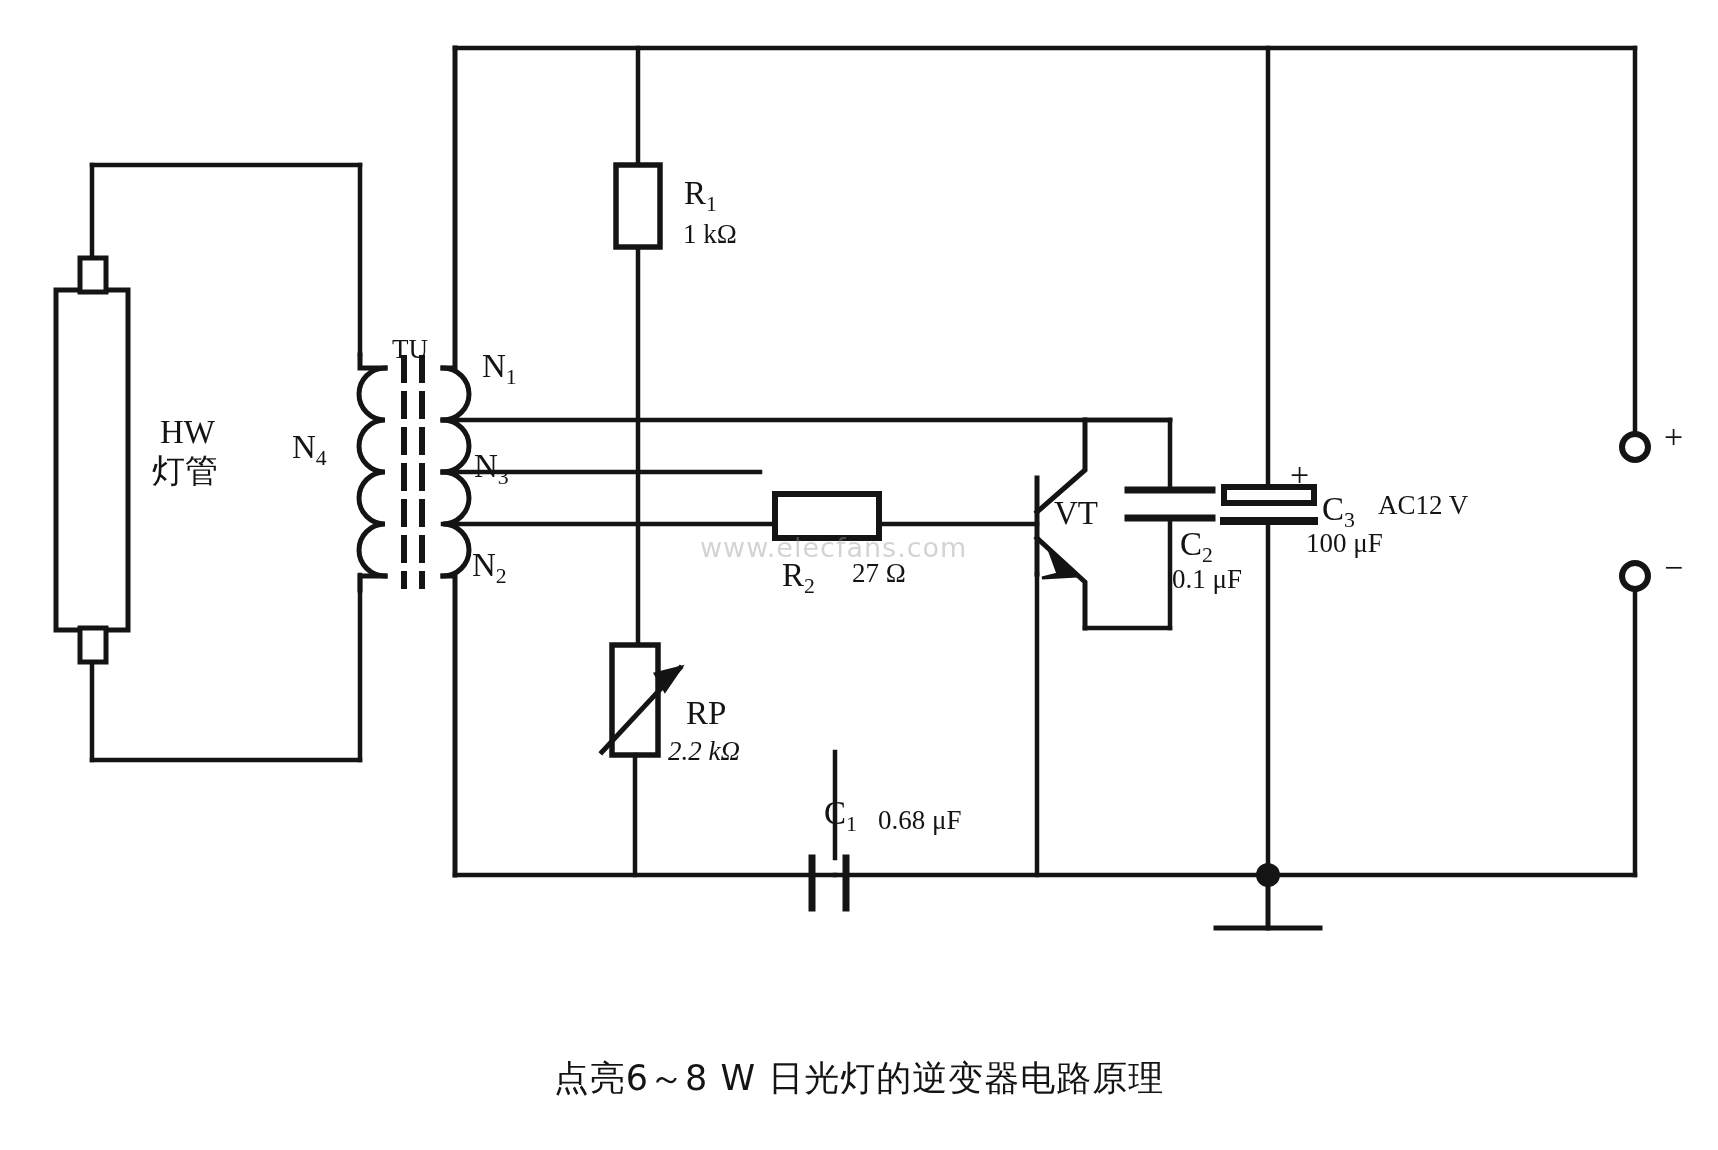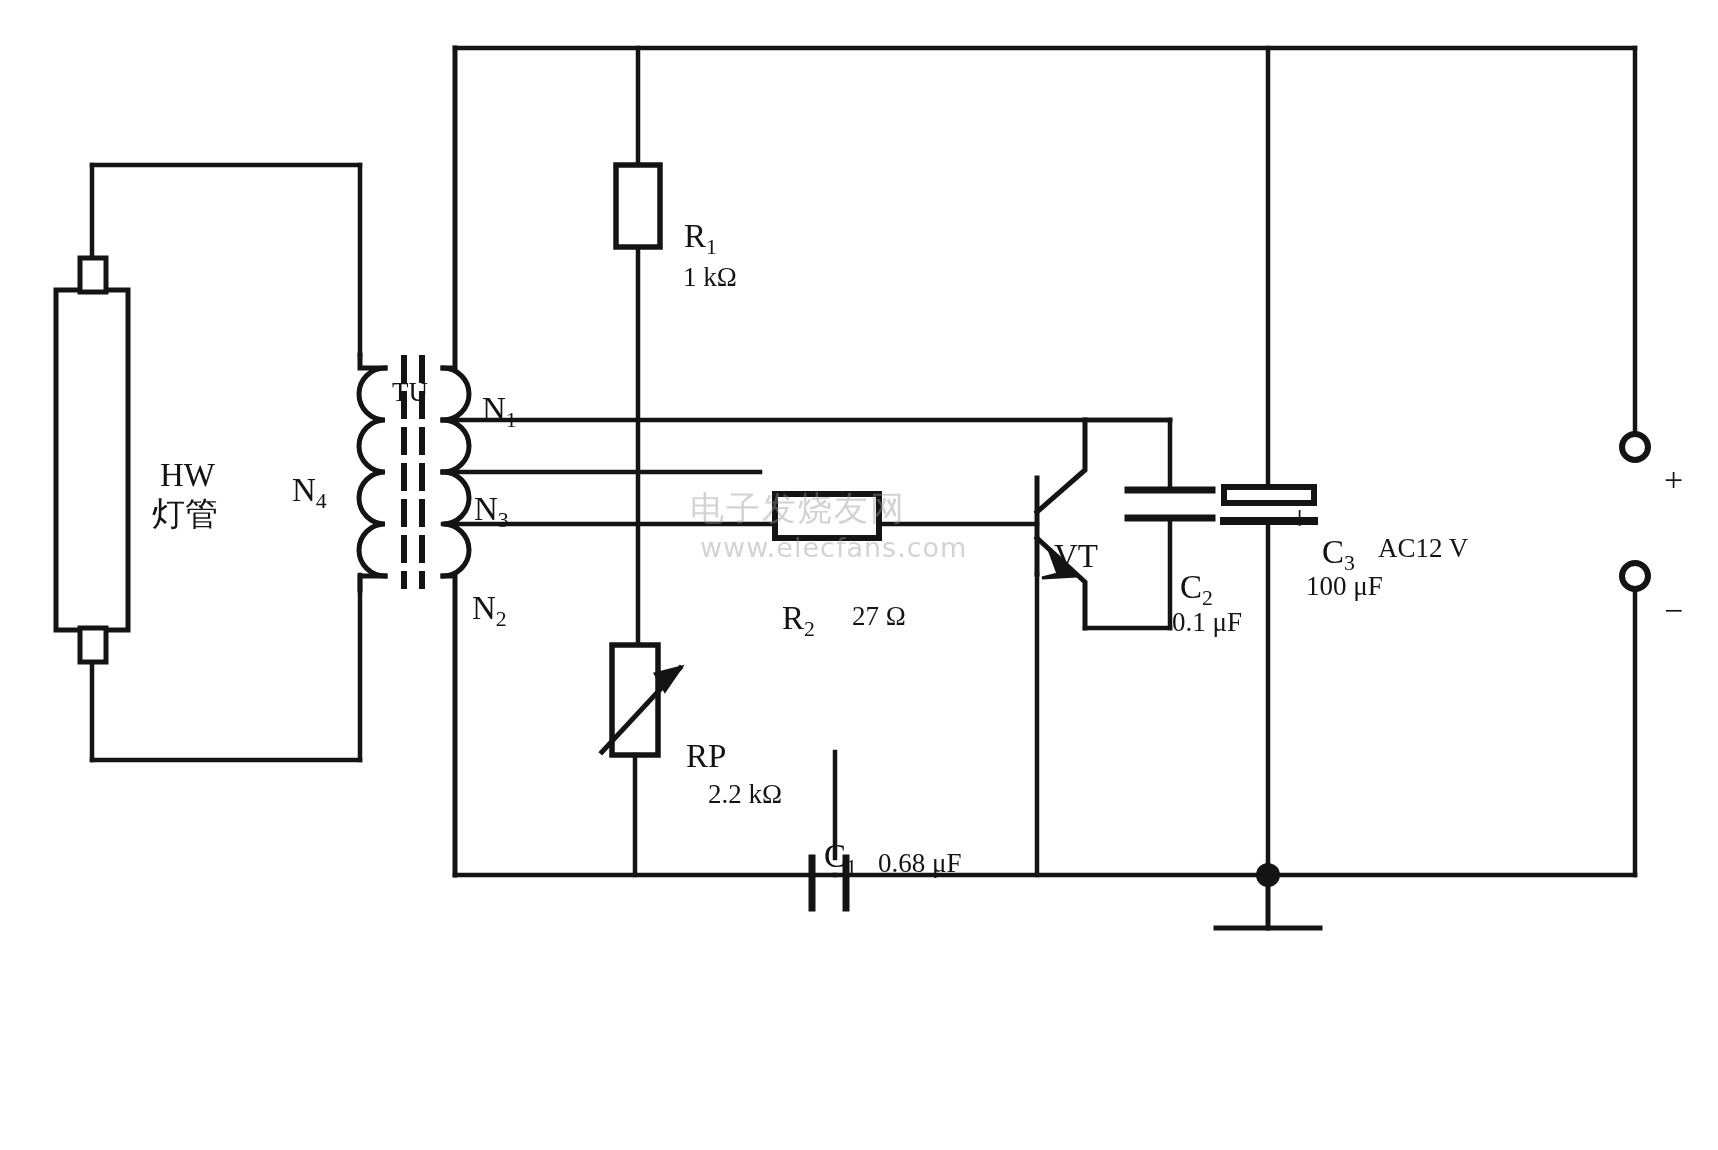--- a/index.html
+++ b/index.html
@@ -24,21 +24,20 @@
     top: 0;
     width: 1718px;
     height: 1150px;
   }
   .lbl {
     position: absolute;
     font-family: "Liberation Serif", "DejaVu Serif", serif;
     color: #141414;
     white-space: nowrap;
     line-height: 1.18;
-    margin-top: 43px;
   }
   .lbl-cn {
     font-family: Liberation Sans, sans-serif;
   }
   .sz-big   { font-size: 33px; }
   .sz-mid   { font-size: 27px; }
   .sub {
     font-size: 0.66em;
     vertical-align: -0.32em;
     letter-spacing: 0;
@@ -247,36 +246,36 @@
 
   <div class="lbl sz-big" style="left:472px; top:546px;">N<span class="sub">2</span></div>
 
   <div class="lbl sz-big" style="left:684px; top:174px;">R<span class="sub">1</span></div>
   <div class="lbl sz-mid" style="left:683px; top:219px;">1 kΩ</div>
 
   <div class="lbl sz-big" style="left:782px; top:556px;">R<span class="sub">2</span></div>
   <div class="lbl sz-mid" style="left:852px; top:558px;">27 Ω</div>
 
   <div class="lbl sz-big" style="left:686px; top:694px;">RP</div>
-  <div class="lbl sz-mid" style="left:708px; top:736px;">2.2 kΩ</div>
+  <div class="lbl sz-mid" style="left:668px; top:736px;font-style:italic;">2.2 kΩ</div>
 
   <div class="lbl sz-big" style="left:824px; top:794px;">C<span class="sub">1</span></div>
   <div class="lbl sz-mid" style="left:878px; top:805px;">0.68 μF</div>
 
   <div class="lbl sz-big" style="left:1054px; top:494px;">VT</div>
 
   <div class="lbl sz-big" style="left:1180px; top:525px;">C<span class="sub">2</span></div>
   <div class="lbl sz-mid" style="left:1172px; top:564px;">0.1 μF</div>
 
   <div class="lbl sign" style="left:1290px; top:455px;">+</div>
   <div class="lbl sz-big" style="left:1322px; top:490px;">C<span class="sub">3</span></div>
   <div class="lbl sz-mid" style="left:1306px; top:528px;">100 μF</div>
 
   <div class="lbl sz-mid" style="left:1378px; top:490px;">AC12 V</div>
 
   <div class="lbl sign" style="left:1664px; top:417px;">+</div>
   <div class="lbl sign" style="left:1664px; top:548px;">−</div>
 
-  <div class="wm" id="wm-cn">电子发烧友网</div>
   <div class="wm" id="wm-url">www.elecfans.com</div>
 
+  <div id="caption">点亮6～8 W 日光灯的逆变器电路原理</div>
 
 </div>
 
 </body></html>

